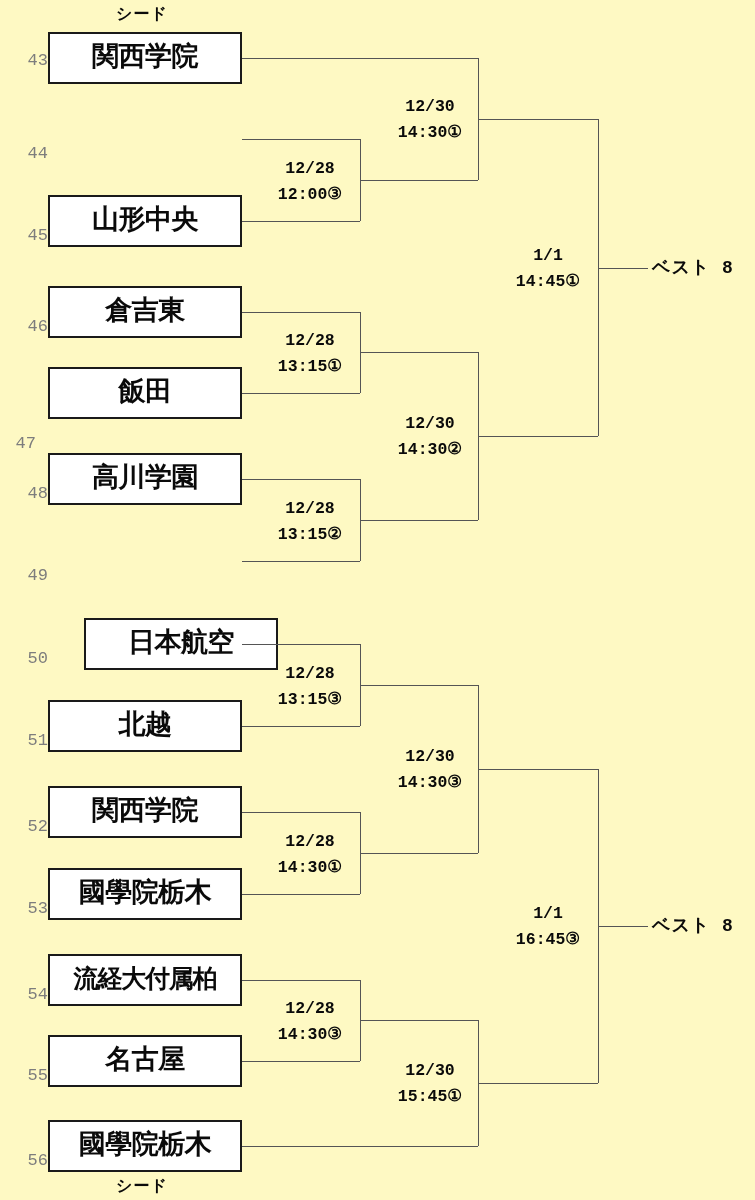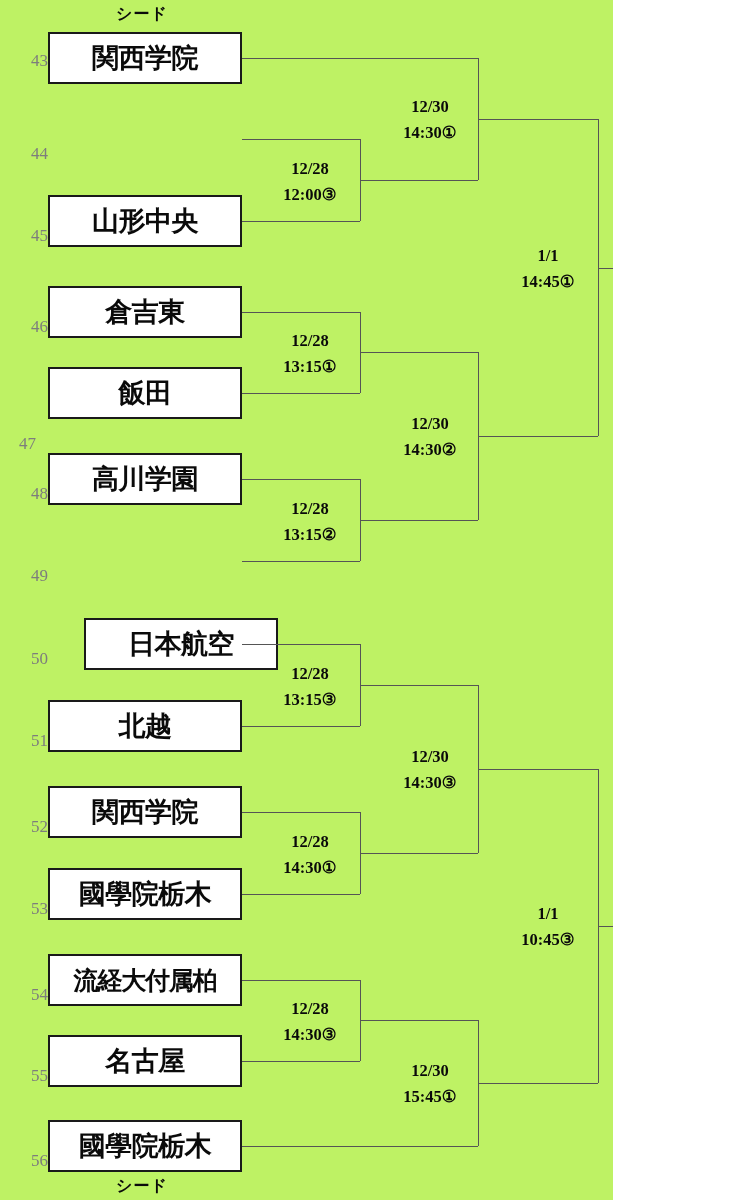--- a/index.html
+++ b/index.html
@@ -2,24 +2,24 @@
 <html><head>
 <meta charset="utf-8">
 <style>
   html, body {
     margin: 0;
     padding: 0;
     background: #ffffff;
   }
   #bracket {
     position: relative;
-    width: 613px;
+    width: 755px;
     height: 1200px;
-    background: #bef264;
-    font-family: Liberation Serif, serif;
+    background: #fef9c3;
+    font-family: Liberation Mono, monospace;
     overflow: hidden;
   }
 
   
   .team-box {
     position: absolute;
     box-sizing: border-box;
     border: 2px solid #1a1a1a;
     background: #ffffff;
     display: flex;
@@ -254,17 +254,17 @@
   <div class="match-label" style="left:500px; top:243px; width:96px;">
     <span class="t-date">1/1</span>
     <span class="t-time">14:45①</span>
   </div>
   <div class="advance-label" style="left:652px; top:259px;">ベスト 8</div>
 
   <div class="vline" style="left:598px; top:769px; height:314px;"></div>
   <div class="hline" style="left:598px; top:926px; width:50px;"></div>
   <div class="match-label" style="left:500px; top:901px; width:96px;">
     <span class="t-date">1/1</span>
-    <span class="t-time">10:45③</span>
+    <span class="t-time">16:45③</span>
   </div>
   <div class="advance-label" style="left:652px; top:917px;">ベスト 8</div>
 
 </div>
 
 </body></html>

